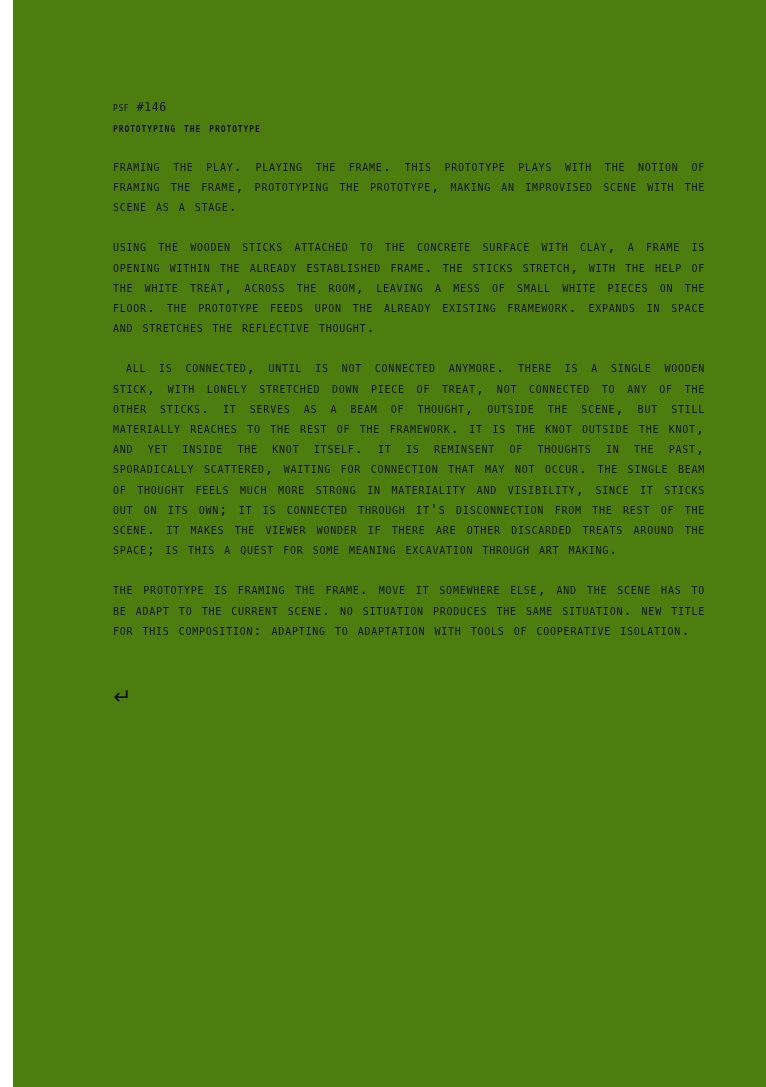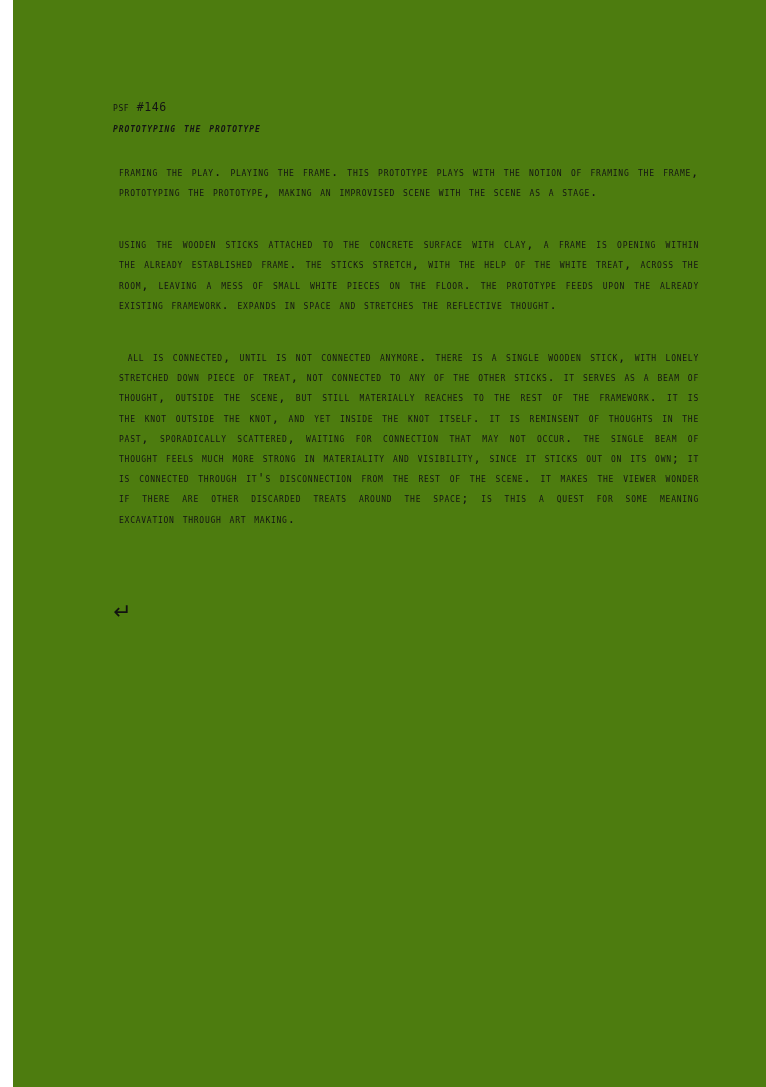--- a/index.html
+++ b/index.html
@@ -38,29 +38,28 @@
     line-height: 1.35;
   }
   .doc-title {
     font-size: 12px;
     font-weight: bold;
     letter-spacing: 0.9px;
     font-variant: small-caps;
     text-transform: lowercase;
     margin: 0;
     line-height: 1.35;
-    font-style: italic;
   }
   .para {
-    font-size: 12px;
+    font-size: 14px;
     letter-spacing: 0.75px;
     line-height: 20.2px;
     font-variant: small-caps;
     text-transform: lowercase;
-    margin: 6px;
+    margin: 0;
     text-align: justify;
     text-justify: inter-word;
     white-space: pre-wrap;
   }
   .spacer-lg { height: 20px; }
   .spacer-md { height: 20px; }
   .enter-glyph {
     font-size: 22px;
     line-height: 1;
     margin-top: 26px;
@@ -80,18 +79,19 @@
     <div class="spacer-lg"></div>
     <p class="para">Framing the play. Playing the frame. This prototype plays with the notion of framing the frame, prototyping the prototype, making an improvised scene with the scene as a stage.</p>
 
     <div class="spacer-md"></div>
     <p class="para">Using the wooden sticks attached to the concrete surface with clay, a frame is opening within the already established frame. The sticks stretch, with the help of the white treat, across the room, leaving a mess of small white pieces on the floor. The prototype feeds upon the already existing framework. Expands in space and stretches the reflective thought.</p>
 
     <div class="spacer-md"></div>
     <p class="para"> All is connected, until is not connected anymore. There is a single wooden stick, with lonely stretched down piece of treat, not connected to any of the other sticks. It serves as a beam of thought, outside the scene, but still materially reaches to the rest of the framework. It is the knot outside the knot, and yet inside the knot itself. It is reminsent of thoughts in the past, sporadically scattered, waiting for connection that may not occur. The single beam of thought feels much more strong in materiality and visibility, since it sticks out on its own; it is connected through it's disconnection from the rest of the scene. It makes the viewer wonder if there are other discarded treats around the space; is this a quest for some meaning excavation through art making.</p>
 
     <div class="spacer-md"></div>
+    <p class="para">The prototype is framing the frame. Move it somewhere else, and the scene has to be adapt to the current scene. No situation produces the same situation. New title for this composition: Adapting to adaptation with tools of cooperative isolation.</p>
 
     <div class="spacer-md"></div>
 
     <div class="enter-glyph">↵</div>
   </div>
 </div>
 
 </body></html>

